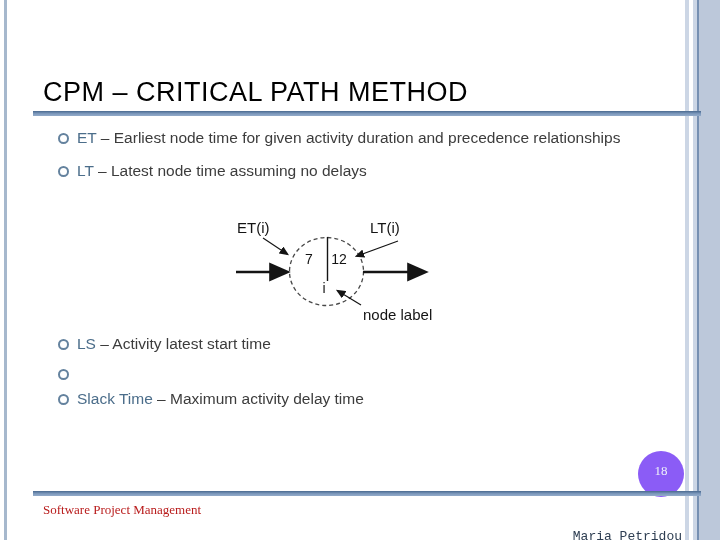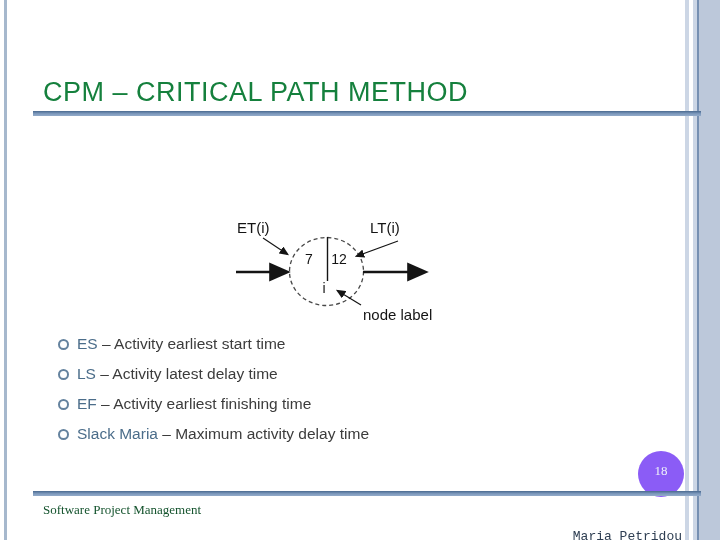--- a/index.html
+++ b/index.html
@@ -12,21 +12,21 @@
   .stripe{position:absolute;top:0;height:540px;}
   .stripe-left{left:4px;width:3px;background:#a6b8cd;}
   .stripe-r1{left:685px;width:4px;background:#ccd6e5;}
   .stripe-r2{left:693px;width:4px;background:#ccd6e5;}
   .stripe-r3{left:697px;width:2px;background:#7790b2;}
   .stripe-r4{left:699px;width:21px;background:#bcc8da;}
   
   .title{
     position:absolute;left:43px;top:79px;
     font-size:27px;line-height:27px;letter-spacing:.5px;
-    color:#15803d;white-space:nowrap;
+    color:#000000;white-space:nowrap;
   }
   .title-rule{
     position:absolute;left:33px;top:111px;width:668px;height:5px;
     background:linear-gradient(#49698f,#7e9abd 55%,#93abc9);
   }
   
   .bullets{position:absolute;left:58px;}
   .bullets-top{top:127px;width:590px;}
   .bullets-bottom{top:333px;width:590px;}
   .bullet-item{display:flex;align-items:flex-start;margin-bottom:11px;}
@@ -51,40 +51,48 @@
   .page-number{
     font-family:"Liberation Serif",serif;font-size:13px;color:#eef2f8;
     position:relative;top:-3px;
   }
   .footer-rule{
     position:absolute;left:33px;top:491px;width:668px;height:5px;
     background:linear-gradient(#49698f,#7e9abd 55%,#93abc9);
   }
   .footer-left{
     position:absolute;left:43px;top:502px;
-    font-family:"Liberation Serif",serif;font-size:13px;color:#14532d;
+    font-family:"Liberation Serif",serif;font-size:13px;color:#b91c1c;
   }
   .footer-right{
     position:absolute;right:38px;top:501px;
     font-family:Liberation Mono, monospace;font-size:13px;color:#2e3e52;margin-top:28px;
   }
 </style>
 </head>
 <body>
 
 <div class="stripe stripe-left"></div>
 <div class="stripe stripe-r1"></div>
 <div class="stripe stripe-r2"></div>
 <div class="stripe stripe-r3"></div>
 <div class="stripe stripe-r4"></div>
 
 <div class="title">CPM – CRITICAL PATH METHOD</div>
 <div class="title-rule"></div>
 
 <div class="bullets bullets-top">
+  <div class="bullet-item">
+    <span class="bullet-marker"></span>
+    <span class="bullet-text"><span class="kw">ET</span><span> – Earliest node time for given activity duration and precedence relationships</span></span>
+  </div>
+  <div class="bullet-item">
+    <span class="bullet-marker"></span>
+    <span class="bullet-text"><span class="kw">LT</span><span> – Latest node time assuming no delays</span></span>
+  </div>
 </div>
 
 <svg class="diagram" width="218" height="116" viewBox="0 0 218 116">
   <defs>
     <marker id="arrowBig" markerWidth="9" markerHeight="8" refX="7" refY="4" orient="auto">
       <path d="M0,0 L9,4 L0,8 Z" fill="#141414"></path>
     </marker>
     <marker id="arrowSmall" markerWidth="8" markerHeight="7" refX="6" refY="3.5" orient="auto">
       <path d="M0,0 L8,3.5 L0,7 Z" fill="#141414"></path>
     </marker>
@@ -104,33 +112,28 @@
   <text x="142" y="21" font-size="15">LT(i)</text>
   <text x="81" y="52" font-size="14" text-anchor="middle">7</text>
   <text x="111" y="52" font-size="14" text-anchor="middle">12</text>
   <text x="96" y="81" font-size="14" text-anchor="middle">i</text>
   <text x="135" y="108" font-size="15">node label</text>
 </svg>
 
 <div class="bullets bullets-bottom">
   <div class="bullet-item">
     <span class="bullet-marker"></span>
-    <span class="bullet-text"><span class="kw">ES</span><span> – Activity earliest start time</span></span>
+    <span class="bullet-text"><span class="kw">LS</span><span> – Activity latest start time</span></span>
   </div>
   <div class="bullet-item">
     <span class="bullet-marker"></span>
-    <span class="bullet-text"><span class="kw">LS</span><span> – Activity latest delay time</span></span>
   </div>
   <div class="bullet-item">
     <span class="bullet-marker"></span>
-    <span class="bullet-text"><span class="kw">EF</span><span> – Activity earliest finishing time</span></span>
-  </div>
-  <div class="bullet-item">
-    <span class="bullet-marker"></span>
-    <span class="bullet-text"><span class="kw">Slack Maria</span><span> – Maximum activity delay time</span></span>
+    <span class="bullet-text"><span class="kw">Slack Time</span><span> – Maximum activity delay time</span></span>
   </div>
 </div>
 
 <div class="page-circle">
   <span class="page-number">18</span>
 </div>
 <div class="footer-rule"></div>
 <div class="footer-left">Software Project Management</div>
 <div class="footer-right">Maria Petridou</div>
 

